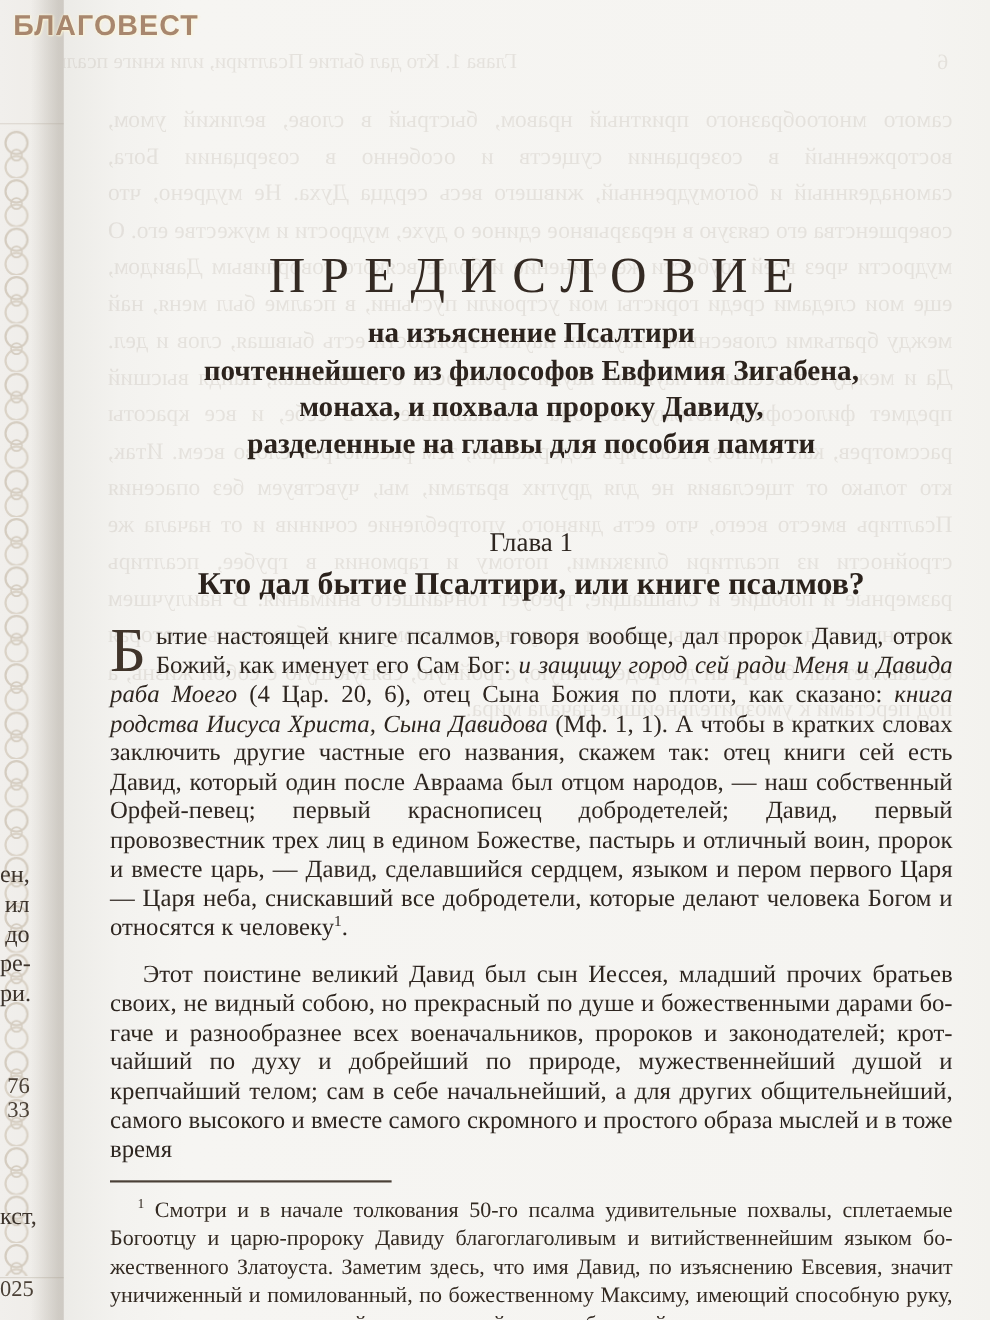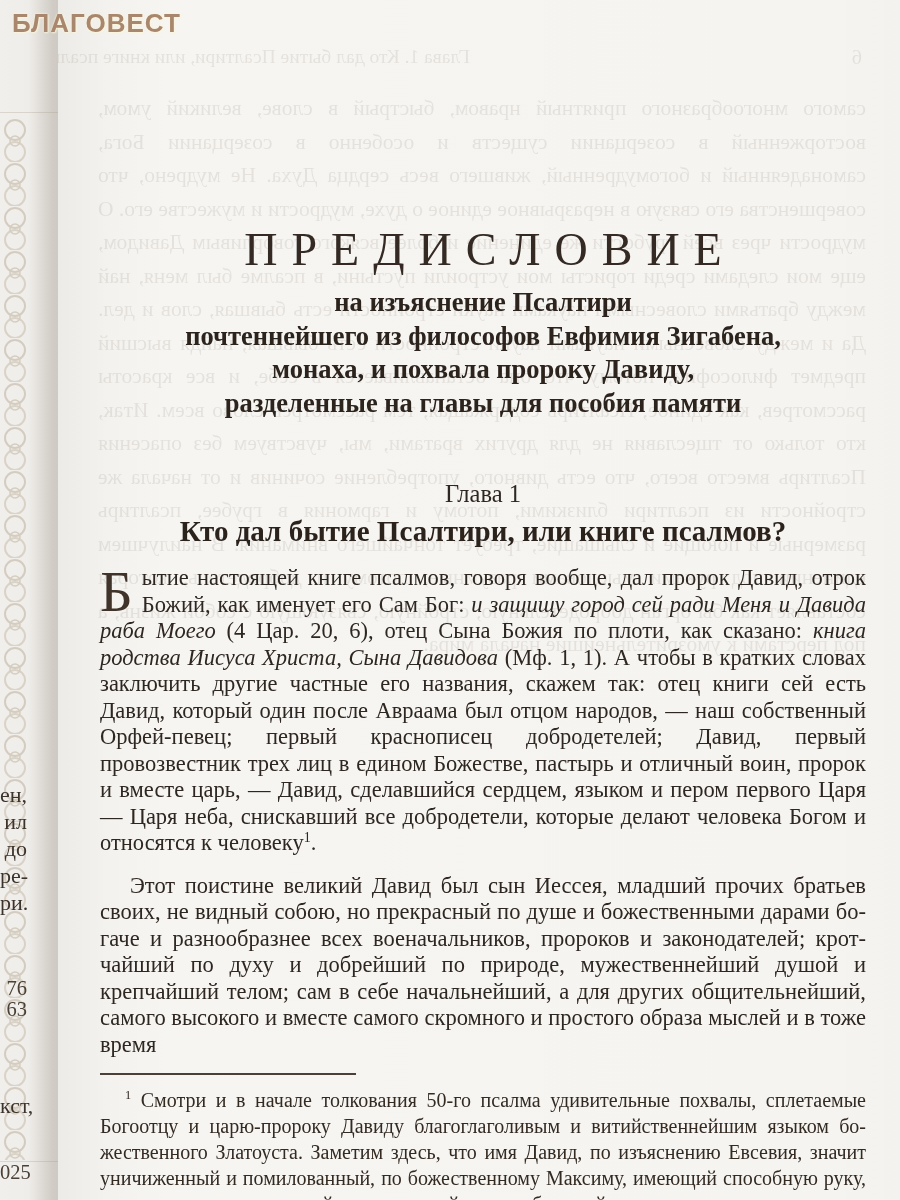--- a/index.html
+++ b/index.html
@@ -120,21 +120,21 @@
         </pattern>
       </defs>
       <rect width="32" height="1042" fill="url(#knot)"></rect>
     </svg>
     <div class="frag f1">ен,</div>
     <div class="frag f2">ил</div>
     <div class="frag f3">до</div>
     <div class="frag f4">ре-</div>
     <div class="frag f5">ри.</div>
     <div class="frag num f6">76</div>
-    <div class="frag num f7">63</div>
+    <div class="frag num f7">33</div>
     <div class="frag f8">кст,</div>
     <div class="frag num f9">025</div>
   </div>
 
   <div class="gutter"></div>
 
   <div class="main-page">
 
     <div class="bleed">
       <div class="bleed-pagenum">6</div>

